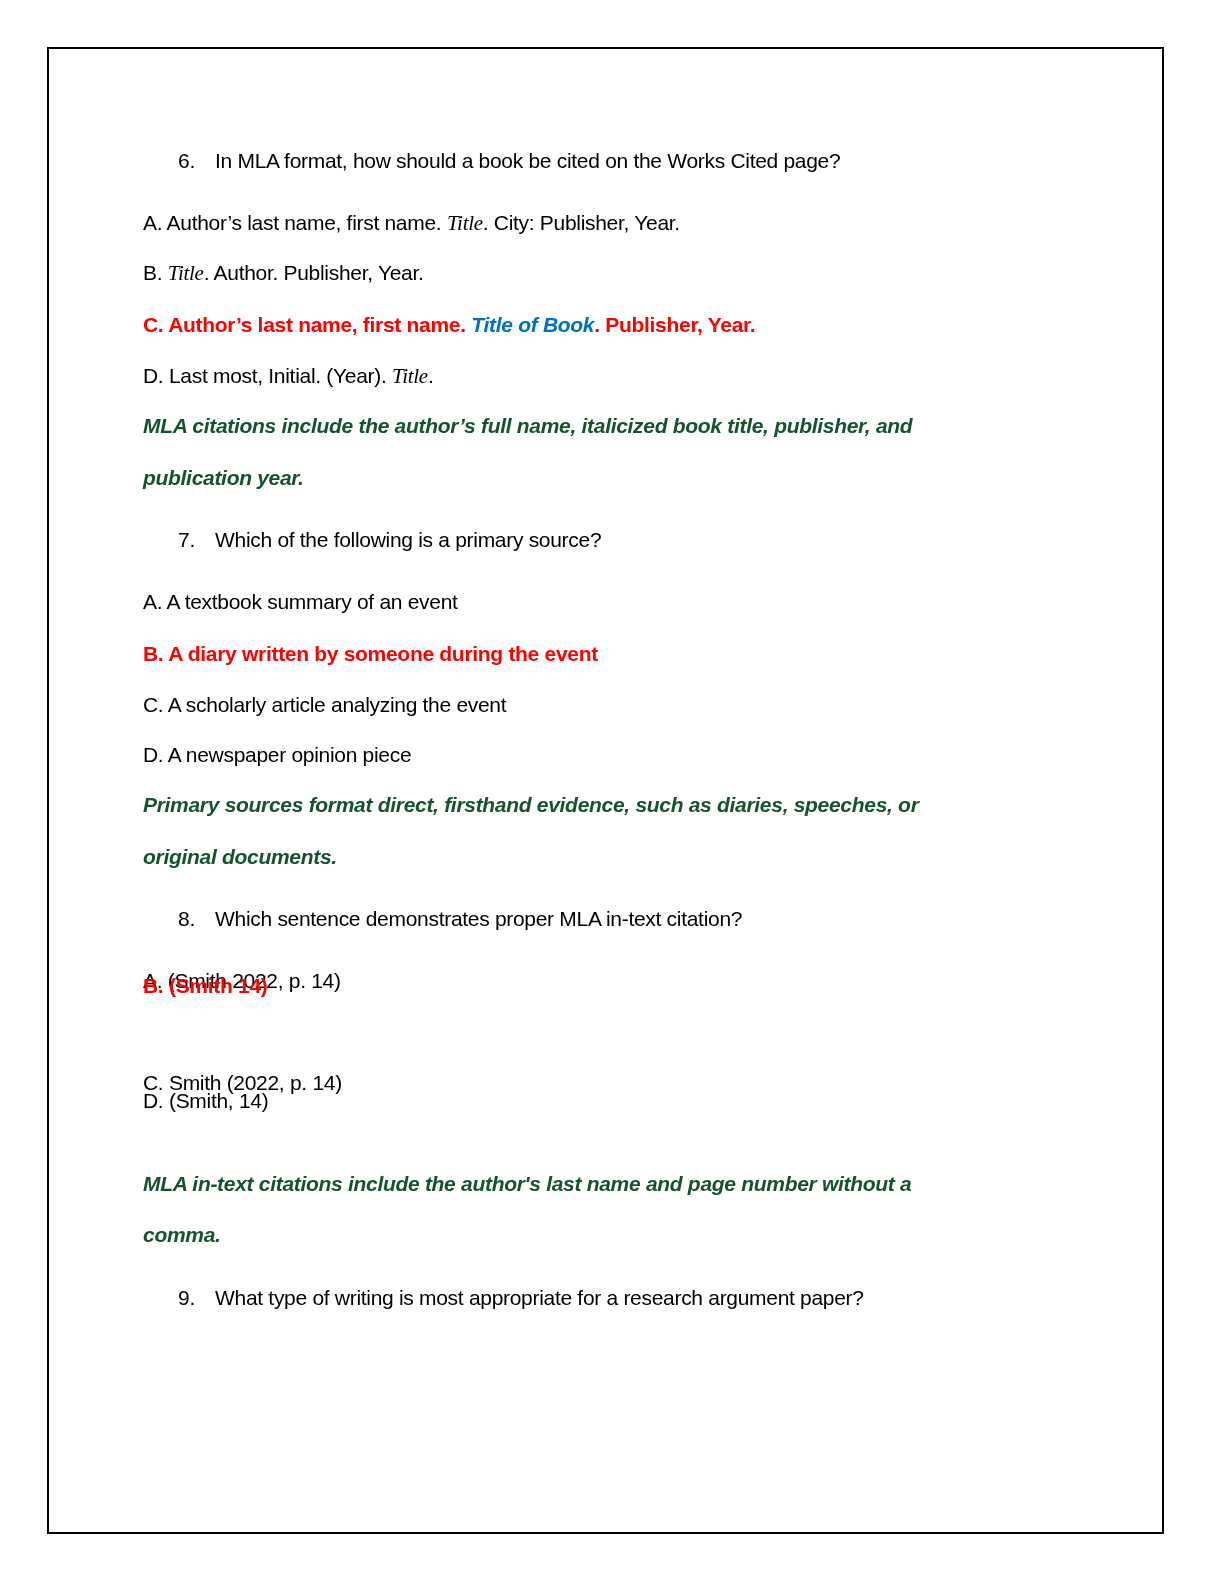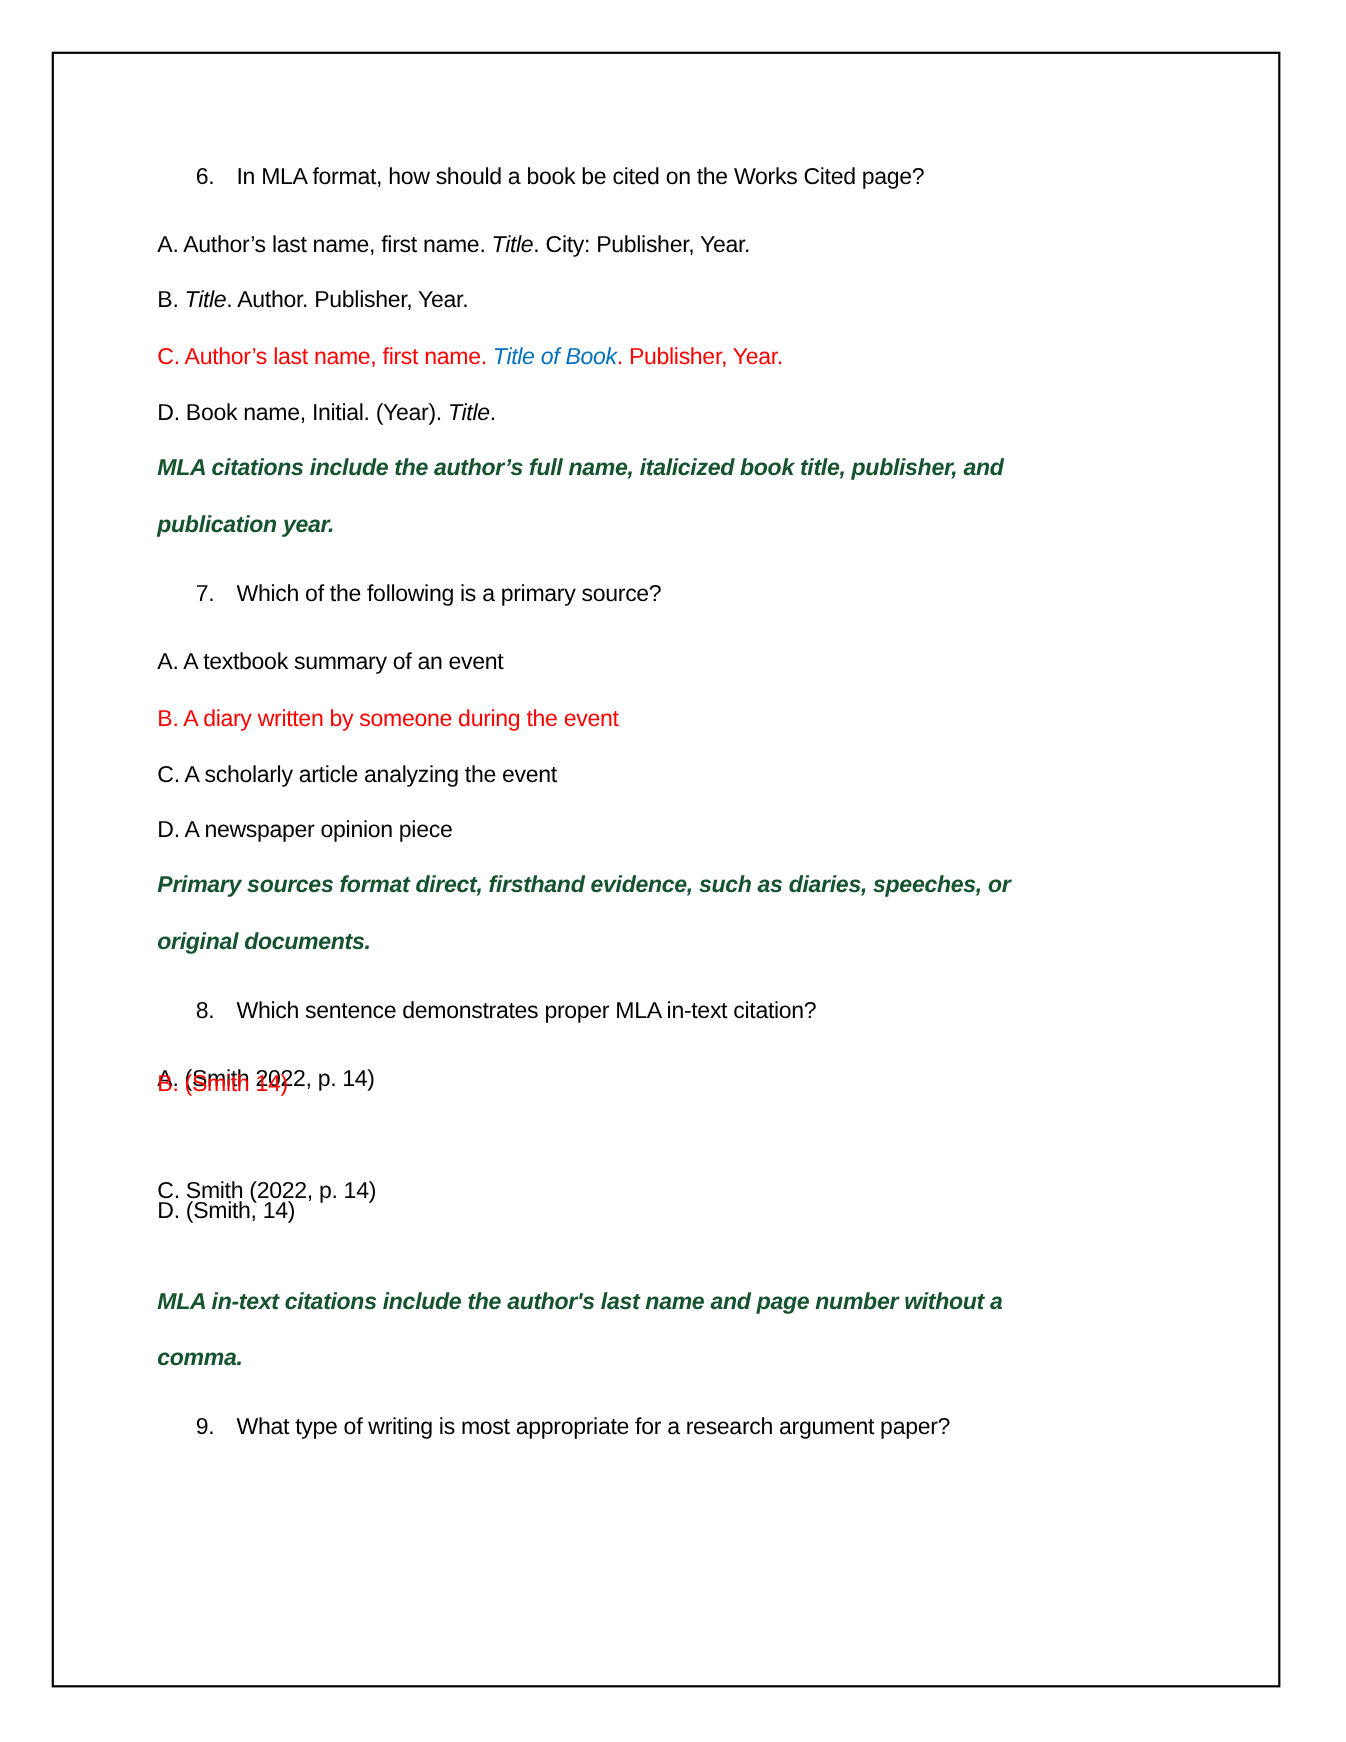--- a/index.html
+++ b/index.html
@@ -34,49 +34,49 @@
     }
     .question {
       left: 178px;
     }
     .question .num {
       display: inline-block;
       width: 37px;
     }
     .correct {
       color: #FF0000;
-      font-weight: normal;
+      font-weight: bold;
     }
     .explanation {
       color: #14532d;
       font-weight: bold;
       font-style: italic;
     }
-    .italic { font-style: italic; }
+    .italic { font-style: italic; font-family: Liberation Serif, serif; }
     .blue-italic { color: #0070C0; font-style: italic; }
   </style>
 </head>
 <body>
 
 <div class="page-border"></div>
 
 <div class="line question" style="top:146px;">
   <span class="num">6.</span><span>In MLA format, how should a book be cited on the Works Cited page?</span>
 </div>
 <div class="line" style="top:208px;">
   <span>A. Author’s last name, first name. </span><span class="italic">Title</span><span>. City: Publisher, Year.</span>
 </div>
 <div class="line" style="top:258px;">
   <span>B. </span><span class="italic">Title</span><span>. Author. Publisher, Year.</span>
 </div>
 <div class="line correct" style="top:310px;">
   <span>C. Author’s last name, first name. </span><span class="blue-italic">Title of Book</span><span>. Publisher, Year.</span>
 </div>
 <div class="line" style="top:361px;">
-  <span>D. Book name, Initial. (Year). </span><span class="italic">Title</span><span>.</span>
+  <span>D. Last most, Initial. (Year). </span><span class="italic">Title</span><span>.</span>
 </div>
 <div class="line explanation" style="top:411px;">MLA citations include the author’s full name, italicized book title, publisher, and</div>
 <div class="line explanation" style="top:463px;">publication year.</div>
 
 <div class="line question" style="top:525px;">
   <span class="num">7.</span><span>Which of the following is a primary source?</span>
 </div>
 <div class="line" style="top:587px;">A. A textbook summary of an event</div>
 <div class="line correct" style="top:639px;">B. A diary written by someone during the event</div>
 <div class="line" style="top:690px;">C. A scholarly article analyzing the event</div>

